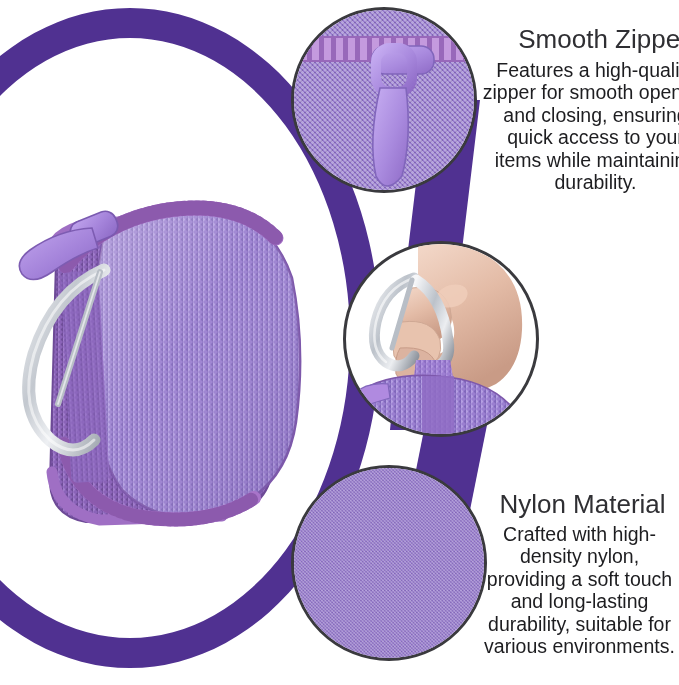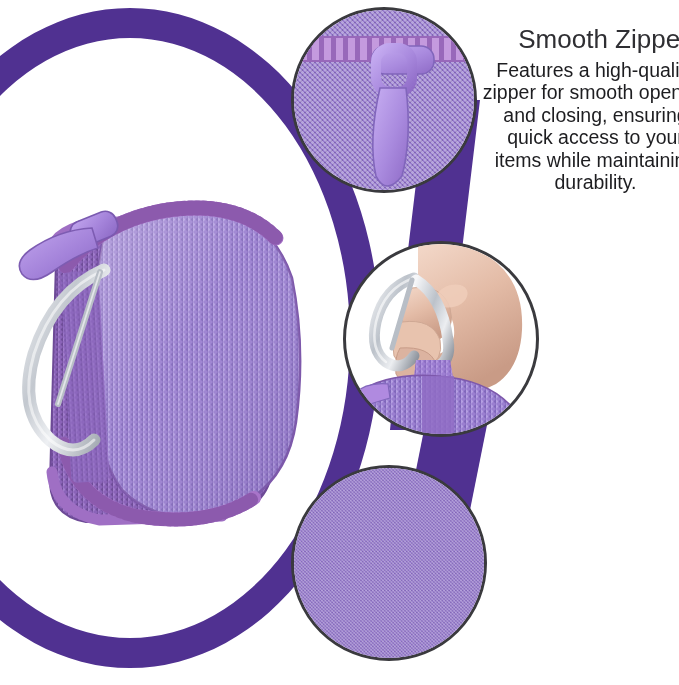--- a/index.html
+++ b/index.html
@@ -274,14 +274,18 @@
 
       <path d="M42 140 Q20 138 8 150 Q0 160 12 164 Q30 158 44 154 Z" fill="#b08ae0" stroke="#8166bb" stroke-width="1.2"></path>
     </svg>
   </div>
 
 
   <div class="circle c-nyl">
     <div class="weave fine"></div>
   </div>
 
+  <div class="feat feat-nyl">
+    <div class="f-title">Nylon Material</div>
+    <div class="f-body">Crafted with high-density nylon, providing a soft touch and long-lasting durability, suitable for various environments.</div>
+  </div>
 
 </div>
 
 </body></html>

